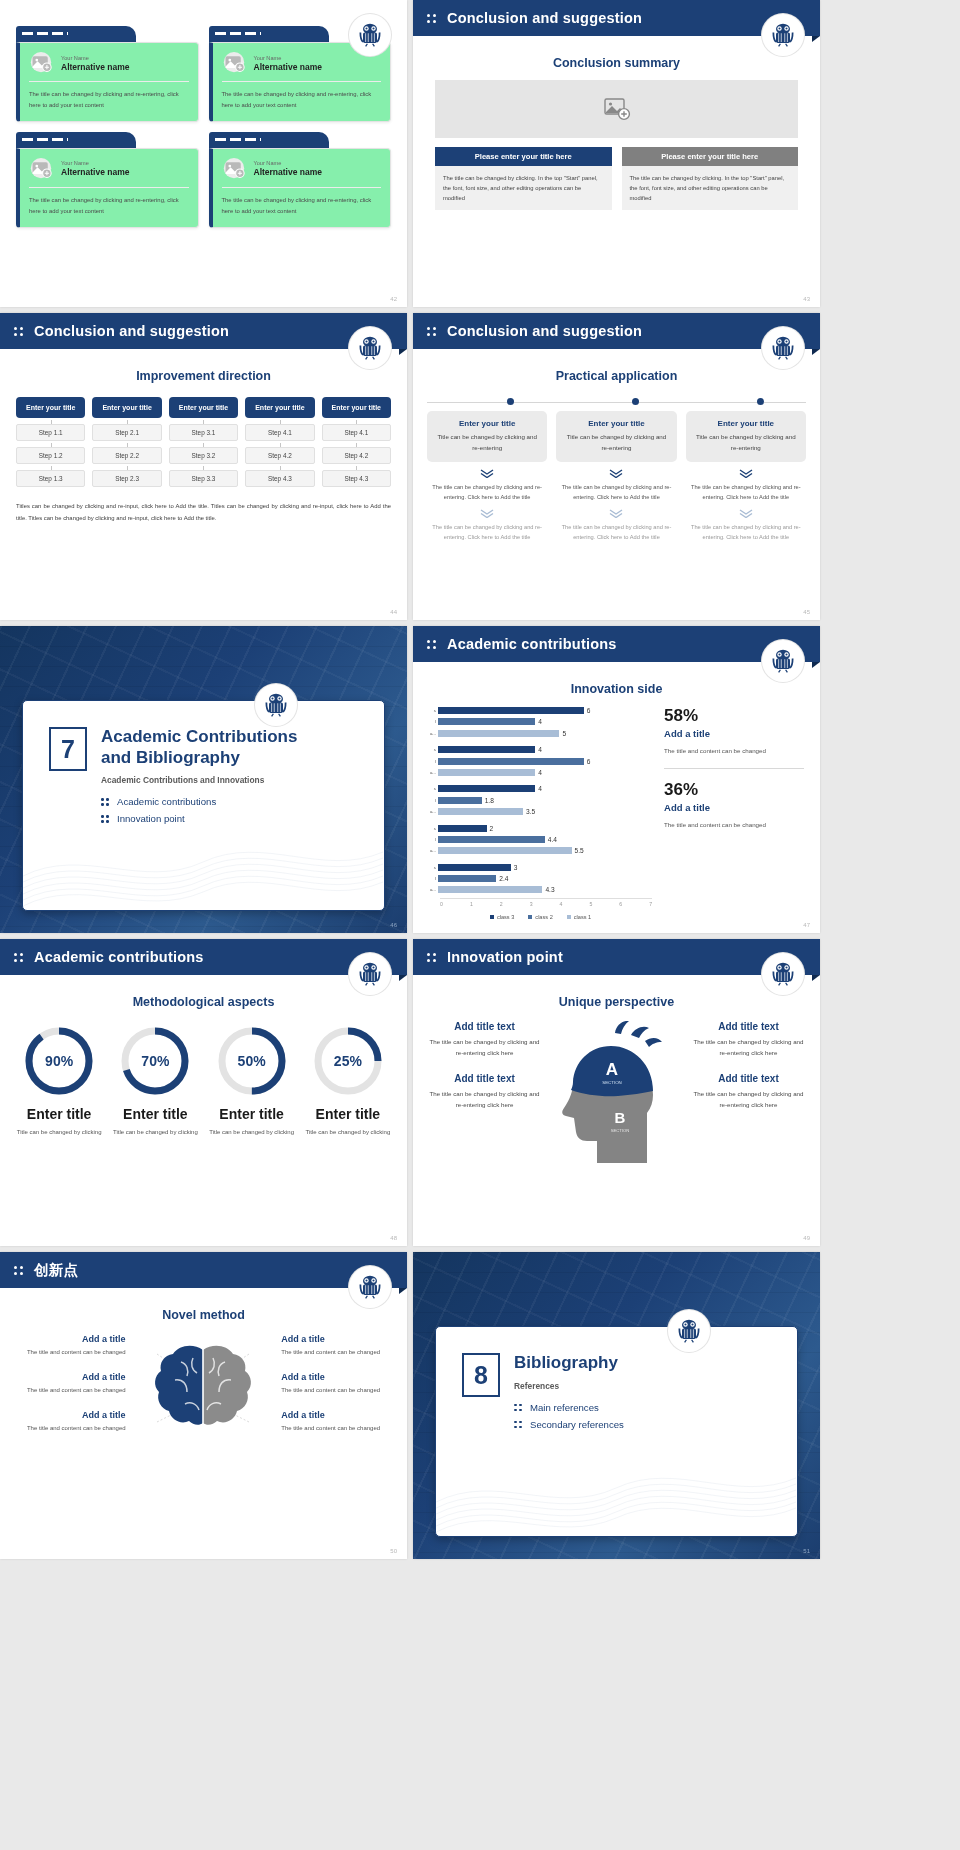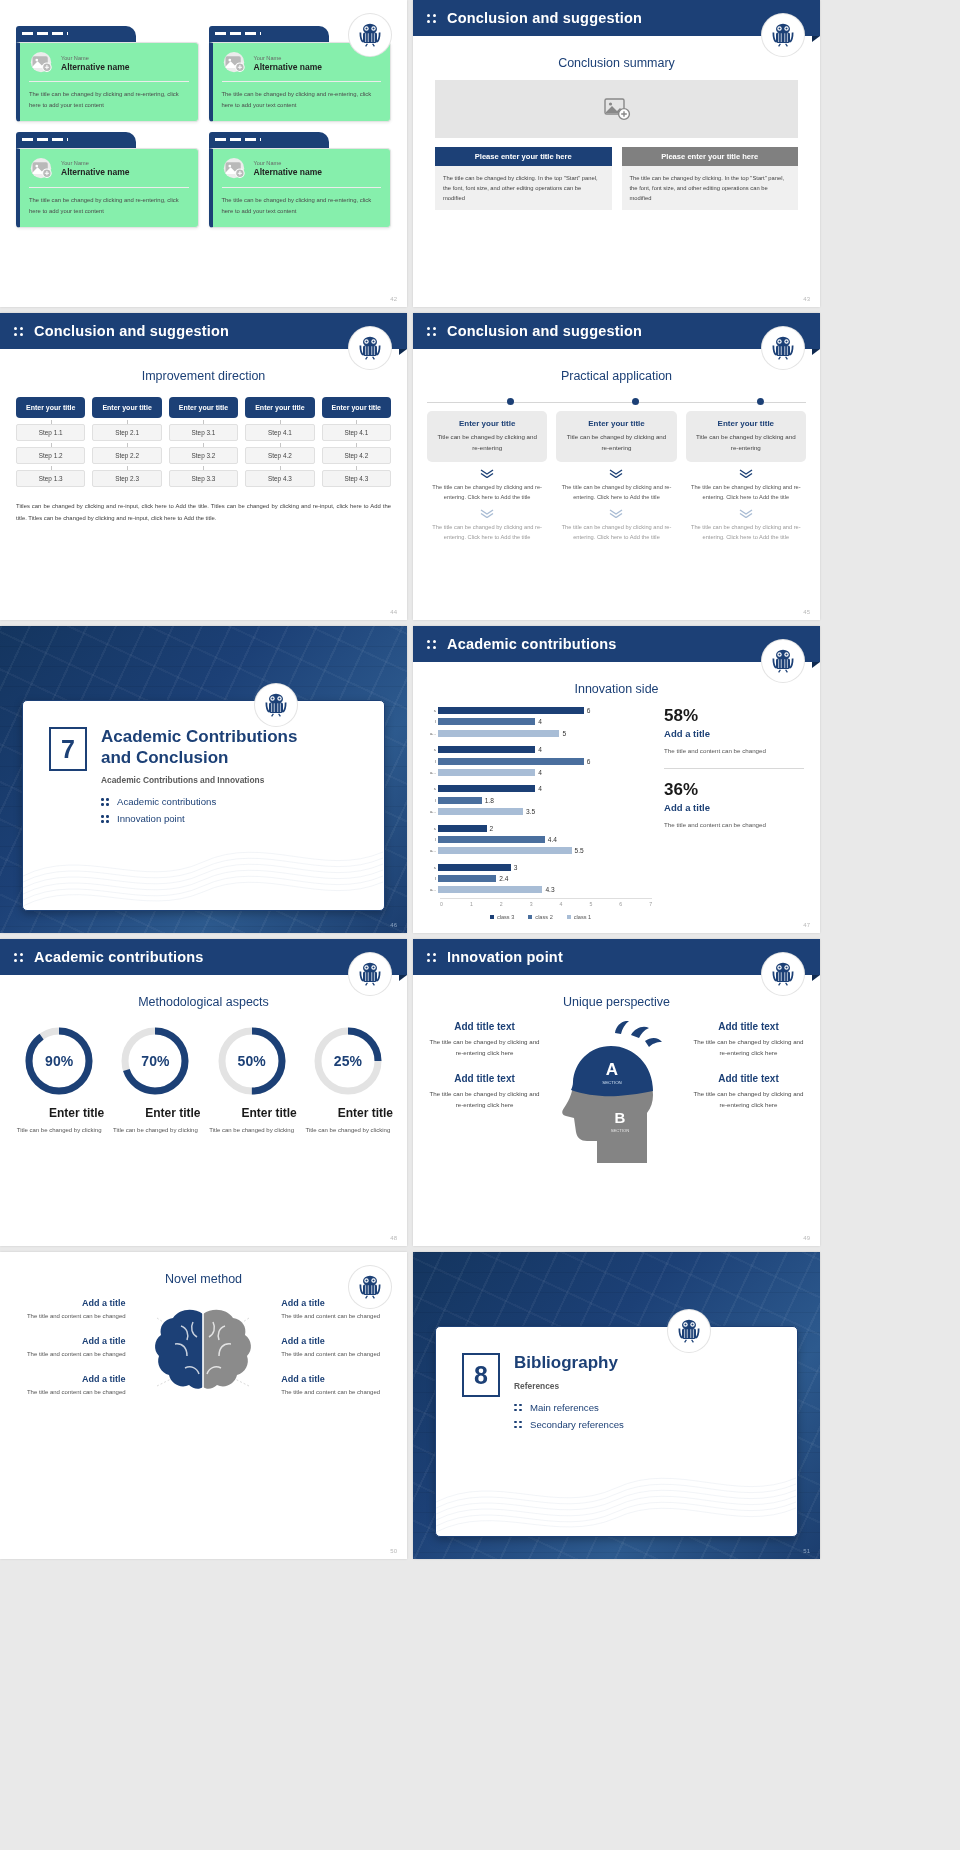--- a/index.html
+++ b/index.html
@@ -20,21 +20,21 @@
   .dots { display:inline-block; width:11px; height:11px; margin-right:9px; position:relative;}
   .dots i{position:absolute;width:3px;height:3px;background:#fff;border-radius:50%;}
   .dots i:nth-child(1){left:0;top:1px}.dots i:nth-child(2){left:0;top:7px}
   .dots i:nth-child(3){left:6px;top:1px}.dots i:nth-child(4){left:6px;top:7px}
   .hdr-t { color:#fff; font-size:14.5px; font-weight:bold; letter-spacing:.2px; }
   .owl { position:absolute; right:16px; top:14px; width:42px; height:42px; border-radius:50%;
          background:#fff; display:flex; align-items:center; justify-content:center; z-index:5;
          box-shadow:0 0 0 1px #e4e4e4; }
   .owl svg{width:28px;height:28px;}
   .pgnum{position:absolute;right:10px;bottom:5px;font-size:6px;color:#b9b9b9;}
-  .stitle{ text-align:center; color:#1c4076; font-weight:normal; font-size:12.5px; margin-top:20px;}
+  .stitle{ text-align:center; color:#1c4076; font-weight:bold; font-size:12.5px; margin-top:20px;}
 
   
   .folders{display:grid;grid-template-columns:1fr 1fr;gap:10px;padding:26px 16px 0 16px;}
   .fold{position:relative;padding-top:9px;}
   .foldtab{position:absolute;left:0;top:0;width:66%;height:16px;background:#1c4076;
            border-radius:3px 10px 0 0;}
   .foldtab span{position:absolute;top:6px;left:6px;width:46px;height:3px;
      background:repeating-linear-gradient(to right,#fff 0 11px,transparent 11px 15px);}
   .foldbody{position:relative;background:#86efac;border:1px solid #e3e3e3;border-left:4px solid #1c4076;
             border-radius:0 4px 4px 4px;padding:9px 9px 10px 9px;box-shadow:0 1px 3px rgba(0,0,0,.08);
@@ -115,21 +115,21 @@
   .stattitle{font-size:9.5px;font-weight:bold;color:#1c4076;margin-top:2px;}
   .statdesc{font-size:6.2px;color:#555;line-height:1.9;margin-top:6px;}
   .statdiv{border-top:1px solid #d8d8d8;margin:11px 0 11px 0;}
 
   
   .donuts{display:grid;grid-template-columns:repeat(4,1fr);gap:6px;margin:16px 14px 0 14px;}
   .dcell{text-align:center;}
   .ring{width:72px;height:72px;margin:0 auto;position:relative;}
   .ring .pctx{position:absolute;inset:0;display:flex;align-items:center;justify-content:center;
               font-size:14px;font-weight:bold;color:#1c4076;}
-  .dtitle{font-size:12px;font-weight:bold;color:#1a1a1a;margin-top:9px;text-align:right;}
+  .dtitle{font-size:14px;font-weight:bold;color:#1a1a1a;margin-top:9px;}
   .ddesc{font-size:6px;color:#555;line-height:1.85;margin-top:5px;}
 
   
   .headrow{display:grid;grid-template-columns:1fr 1.15fr 1fr;margin:12px 12px 0 12px;gap:4px;align-items:start;}
   .hcol{font-size:6.2px;}
   .hitem{margin-bottom:15px;}
   .hitem .t{font-size:10px;font-weight:bold;color:#1c4076;text-align:center;}
   .hitem .d{font-size:6.2px;color:#4a4a4a;line-height:1.8;text-align:center;margin-top:4px;}
 
   
@@ -462,21 +462,21 @@
           <path d="M0 82 C60 52 120 96 180 68 C240 40 300 84 360 58"></path>
           <path d="M0 64 C60 34 120 78 180 50 C240 22 300 66 360 40"></path>
           <path d="M0 58 C60 28 120 72 180 44 C240 16 300 60 360 34"></path>
           <path d="M0 88 C60 58 120 100 180 74 C240 46 300 90 360 64"></path>
         </g>
       </svg>
       <div class="cardinner">
         <div class="bignum">7</div>
         <div>
           <div class="covt">
-            <span>Academic Contributions</span><br><span>and Conclusion</span>
+            <span>Academic Contributions</span><br><span>and Bibliography</span>
           </div>
           <div class="covsub">Academic Contributions and Innovations</div>
           <div class="covlist">
             <div class="covli">
               <span class="dotsdk">
                   <i></i>
                   <i></i>
                   <i></i>
                   <i></i>
                 </span>
@@ -756,20 +756,29 @@
         <div class="hitem">
           <div class="t">Add title text</div>
           <div class="d">The title can be changed by clicking and re-entering click here</div>
         </div>
       </div>
     </div>
     <div class="pgnum">49</div>
   </div>
 
   <div class="slide">
+    <div class="hdr">
+      <span class="dots">
+          <i></i>
+          <i></i>
+          <i></i>
+          <i></i>
+        </span>
+      <span class="hdr-t">创新点</span>
+    </div>
     <div class="owl">
       <svg viewBox="0 0 64 64" fill="#1c4076">
           <ellipse cx="32" cy="18" rx="16" ry="12"></ellipse>
           <circle cx="24" cy="17" r="5" fill="#fff"></circle>
           <circle cx="40" cy="17" r="5" fill="#fff"></circle>
           <circle cx="24" cy="17" r="2.4"></circle>
           <circle cx="40" cy="17" r="2.4"></circle>
           <path d="M32 22l-4 6h8z"></path>
           <rect x="16" y="26" width="32" height="24" rx="4"></rect>
           <path d="M22 28v20M28 28v20M36 28v20M42 28v20" stroke="#fff" stroke-width="1.6"></path>

